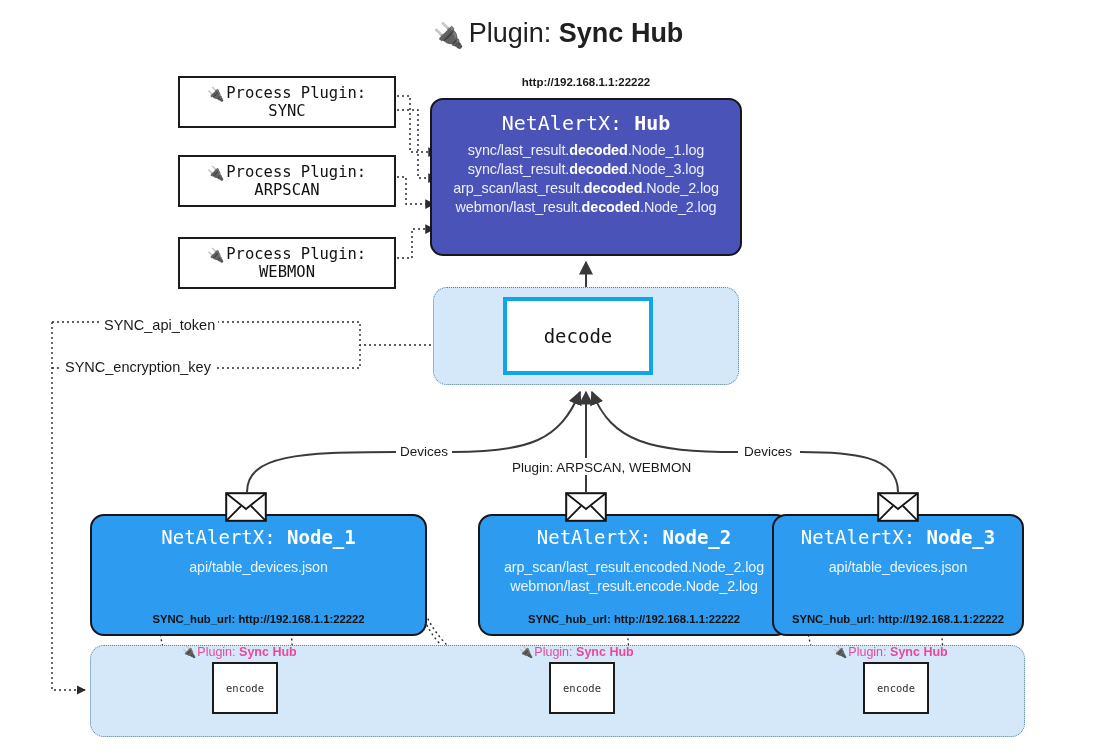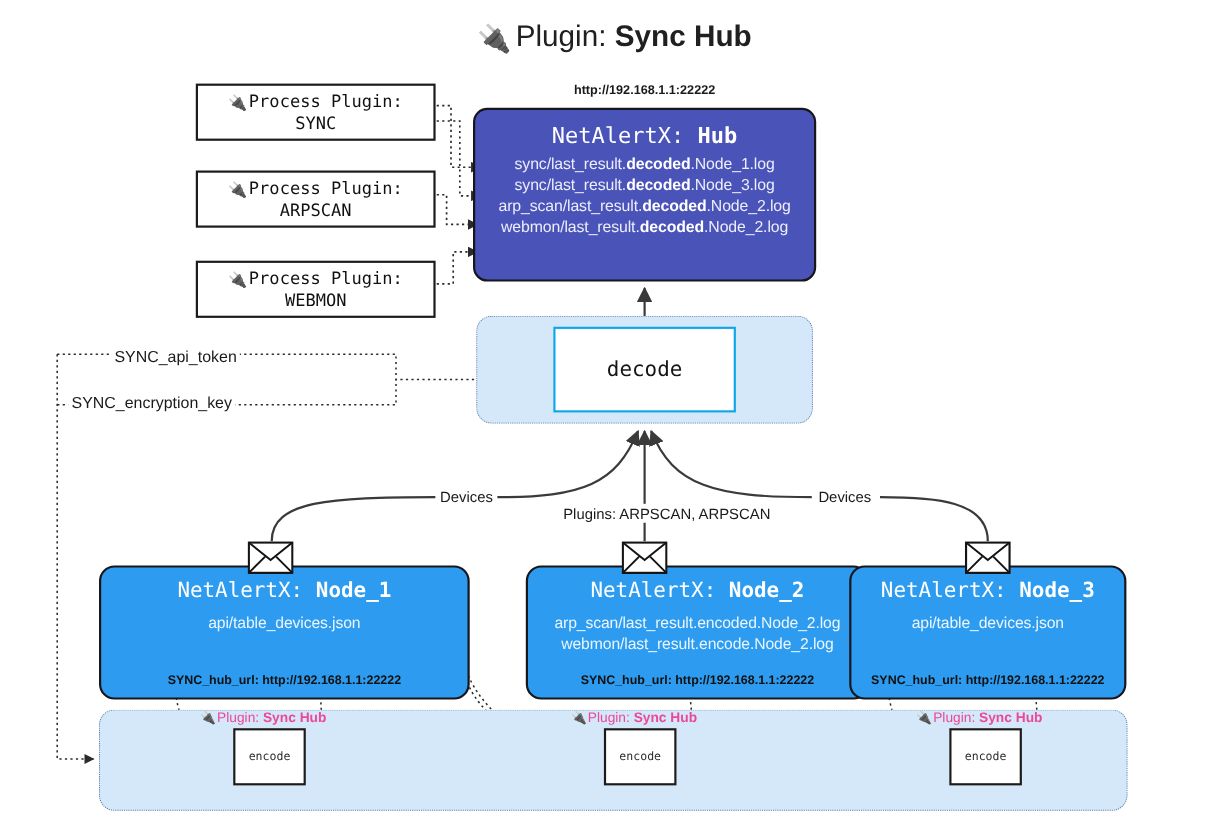--- a/index.html
+++ b/index.html
@@ -136,24 +136,24 @@
     height: 98px;
     background: #d5e8fa;
     border: 1.6px dotted #5b7fa6;
     border-radius: 14px;
     box-sizing: border-box;
   }
   .decode-box {
     position: absolute;
     left: 503px;
     top: 297px;
-    width: 166px;
+    width: 150px;
     height: 78px;
     background: #ffffff;
-    border: 2px solid #0ea5e9;
+    border: 4px solid #0ea5e9;
     box-sizing: border-box;
     display: flex;
     align-items: center;
     justify-content: center;
     font-family: "DejaVu Sans Mono", "Liberation Mono", monospace;
     font-size: 19px;
     color: #151515;
   }
 
   
@@ -366,21 +366,21 @@
     </div>
 
     <div class="decode-band"></div>
     <div class="decode-box">decode</div>
 
     <div class="key-label" id="lbl-api-token">SYNC_api_token</div>
     <div class="key-label" id="lbl-enc-key">SYNC_encryption_key</div>
 
     <div class="edge-label" id="lbl-devices-left">Devices</div>
     <div class="edge-label" id="lbl-devices-right">Devices</div>
-    <div class="edge-label" id="lbl-plugins-mid">Plugins: ARPSCAN, ARPSCAN</div>
+    <div class="edge-label" id="lbl-plugins-mid">Plugin: ARPSCAN, WEBMON</div>
 
     <div class="node-box" id="node-1">
       <div class="node-title">
         <span>NetAlertX:</span>
         <span class="bold">Node_1</span>
       </div>
       <div class="node-lines">
         <div class="node-line">api/table_devices.json</div>
       </div>
       <div class="node-footer">SYNC_hub_url: http://192.168.1.1:22222</div>

